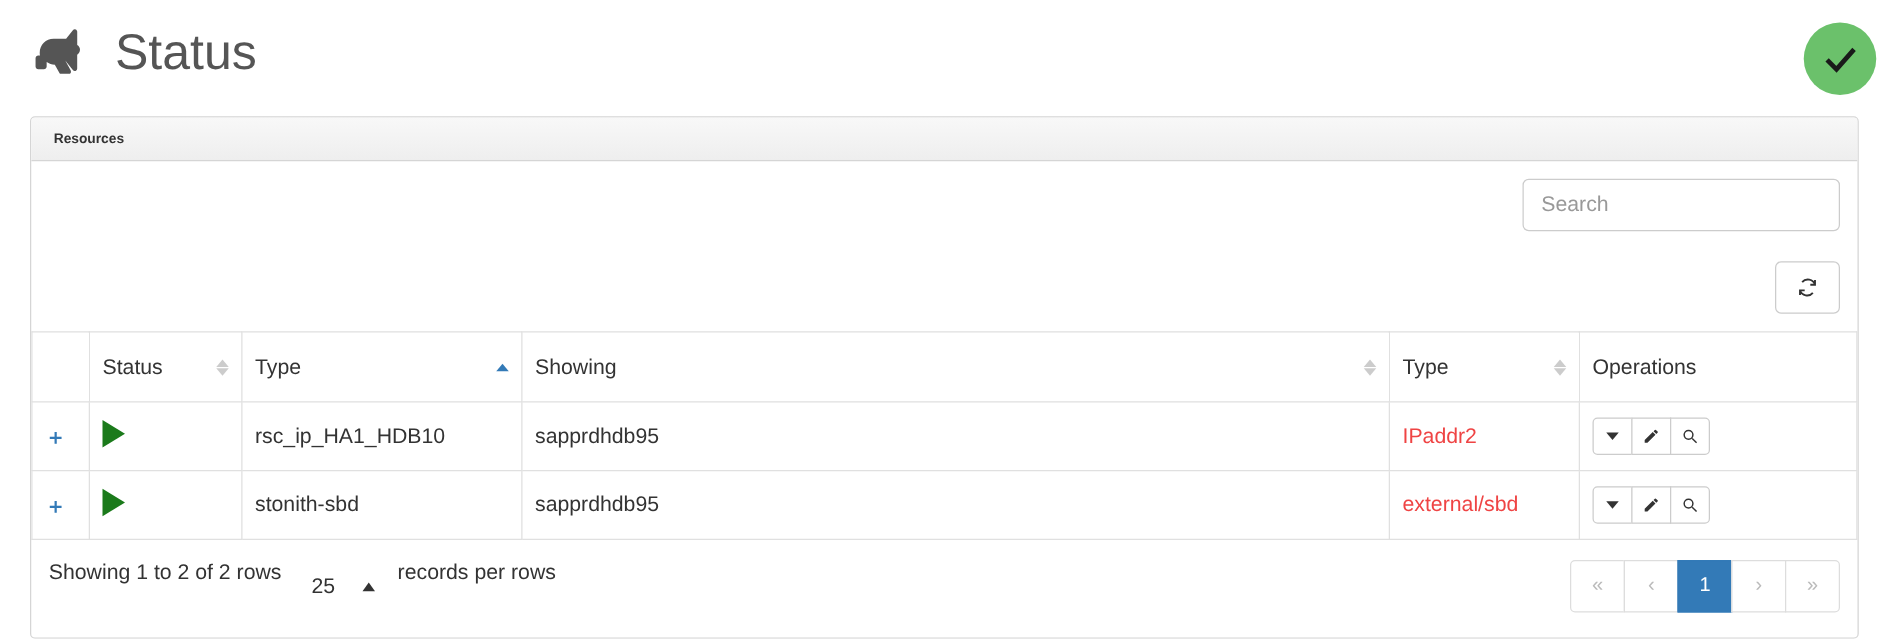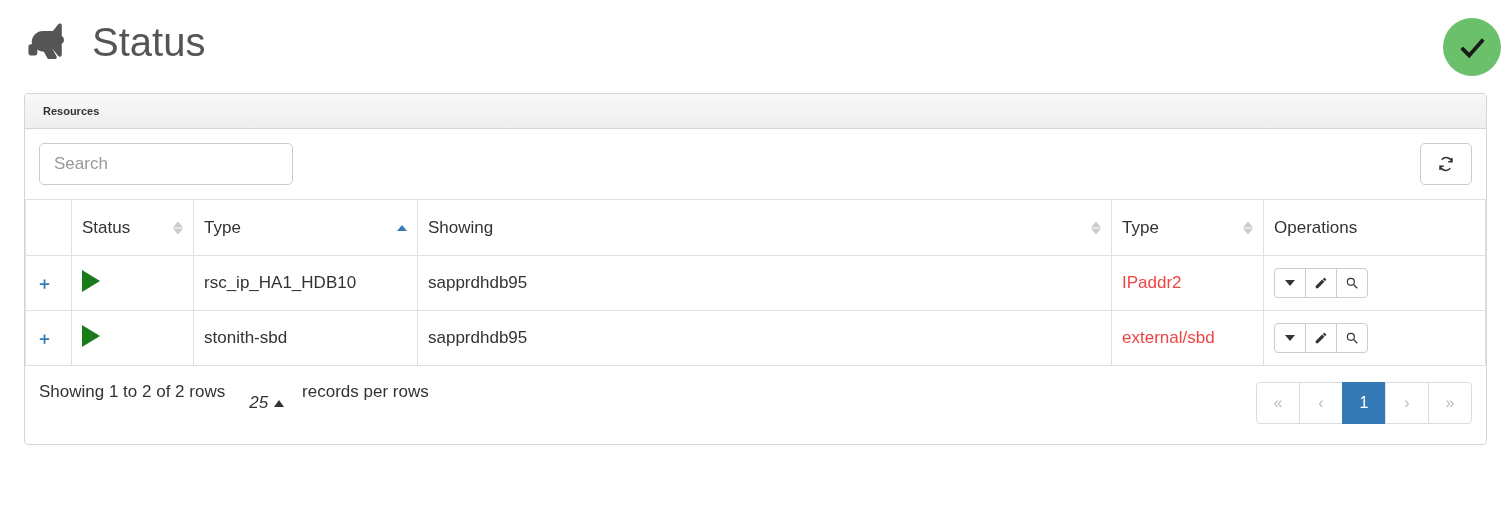--- a/index.html
+++ b/index.html
@@ -54,20 +54,21 @@
     padding: 11px 18px;
     font-weight: 600;
     font-size: 11px;
     color: #333;
   }
   .toolbar {
     display: flex;
     align-items: flex-end;
     padding: 14px;
     gap: 24px;
+    flex-direction: column;
   }
   .search-input {
     width: 254px;
     height: 42px;
     border: 1px solid #ccc;
     border-radius: 5px;
     padding: 0 14px;
     font-size: 17px;
     color: #555;
   }
@@ -155,21 +156,21 @@
   .btn-group .bgi:last-child { border-radius: 0 4px 4px 0; }
   .btn-group svg { width: 14px; height: 14px; }
   .panel-footer {
     display: flex;
     padding: 16px 14px 20px 14px;
     font-size: 17px;
     color: #333;
     gap: 4px;
   }
   .page-size {
-    display: inline-flex; align-items: center; gap: 6px; cursor: pointer; margin: 0 14px 0 20px; font-style: italic;
+    display: inline-flex; align-items: center; gap: 22px; cursor: pointer; margin: 0 14px 0 20px;
   }
   .caret-up { width: 0; height: 0; border-left: 5px solid transparent; border-right: 5px solid transparent; border-bottom: 7px solid #333; }
   .pagination {
     margin-left: auto;
     display: inline-flex;
   }
   .pagination .pg {
     border: 1px solid #ddd;
     min-width: 44px;
     height: 42px;

